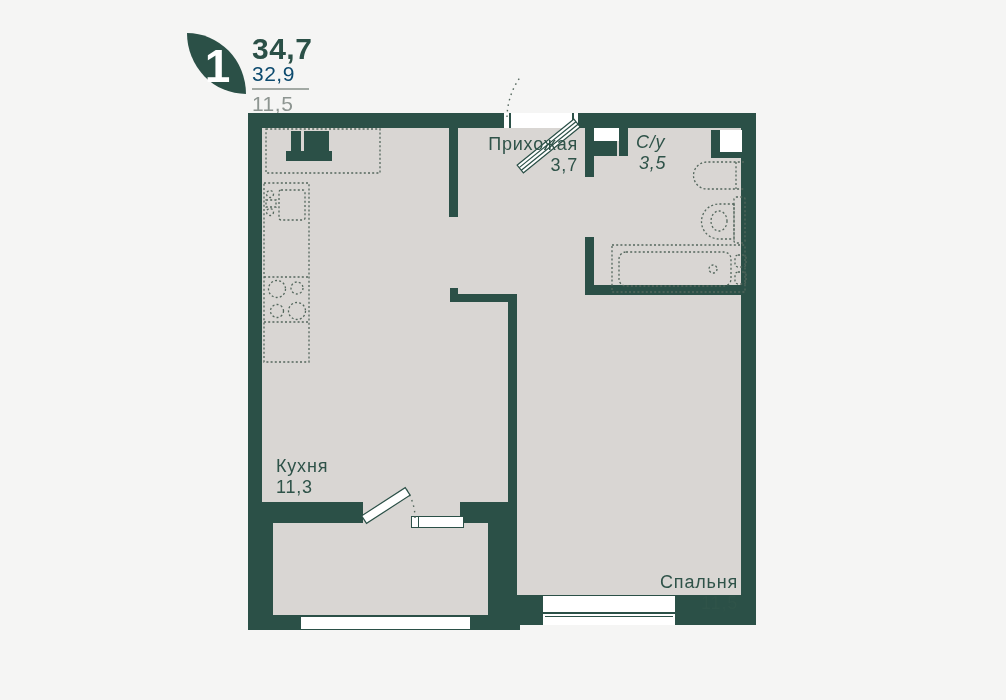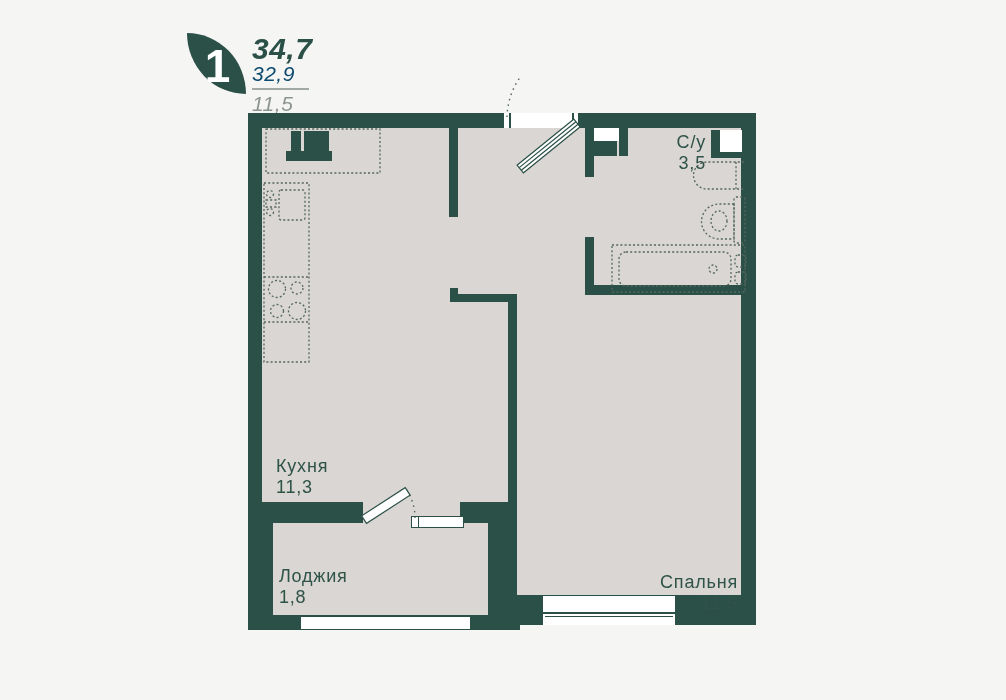--- a/index.html
+++ b/index.html
@@ -25,21 +25,21 @@
   .arc{stroke:#54675d;stroke-width:1.4;stroke-dasharray:1.6 4;fill:none;}
   
   .logo-leaf{
     position:absolute;left:187px;top:33px;width:59px;height:61px;
     background:#2b5047;border-radius:0 100% 0 100%;
   }
   .logo-leaf .num{
     position:absolute;left:50%;top:50%;transform:translate(-46%,-46%);
     color:#ffffff;font-size:46px;font-weight:bold;line-height:46px;
   }
-  .legend-nums{position:absolute;left:252px;top:34px;font-style:italic;}
+  .legend-nums{position:absolute;left:252px;top:34px;}
   .legend-total{color:#2b5047;font-size:30px;font-weight:bold;line-height:29px;letter-spacing:0.5px;}
   .legend-living{
     display:inline-block;color:#0c4a6e;font-size:21px;line-height:22px;
     letter-spacing:0.5px;min-width:57px;border-bottom:2px solid #a2a9a4;padding-bottom:3px;
   }
   .legend-kitchen{color:#8d9591;font-size:21px;line-height:22px;letter-spacing:0.5px;margin-top:3px;}
   .thinline{position:absolute;background:#2b5047;}
 </style>
 </head>
 <body>
@@ -148,30 +148,30 @@
     </g>
     <g>
       <rect class="dotted" x="612" y="245" width="133" height="47"></rect>
       <rect class="dotted" x="619" y="252" width="112" height="34" rx="7"></rect>
       <circle class="dotted" cx="713" cy="269" r="4"></circle>
       <rect class="dotted" x="735" y="255" width="11" height="12" rx="3"></rect>
       <rect class="dotted" x="735" y="272" width="11" height="12" rx="3"></rect>
     </g>
   </svg>
 
-  <div class="room-label" style="left:636px;top:132px;width:70px;text-align:right;">
+  <div class="room-label" style="left:449px;top:134px;width:129px;text-align:right;">
+    <span>Прихожая</span>
+    <span class="area">3,7</span>
+  </div>
+  <div class="room-label" style="left:636px;top:132px;width:70px;text-align:left;font-style:italic;">
     <span>С/у</span>
     <span class="area" style="padding-left:3px;">3,5</span>
   </div>
   <div class="room-label" style="left:276px;top:456px;text-align:left;">
     <span>Кухня</span>
     <span class="area">11,3</span>
   </div>
   <div class="room-label" style="left:600px;top:532px;width:138px;text-align:right;margin-top:40px;">
     <span>Спальня</span>
     <span class="area">11,5</span>
   </div>
-  <div class="room-label" style="left:279px;top:566px;text-align:left;">
-    <span>Лоджия</span>
-    <span class="area">1,8</span>
-  </div>
 
 </div>
 
 </body></html>

